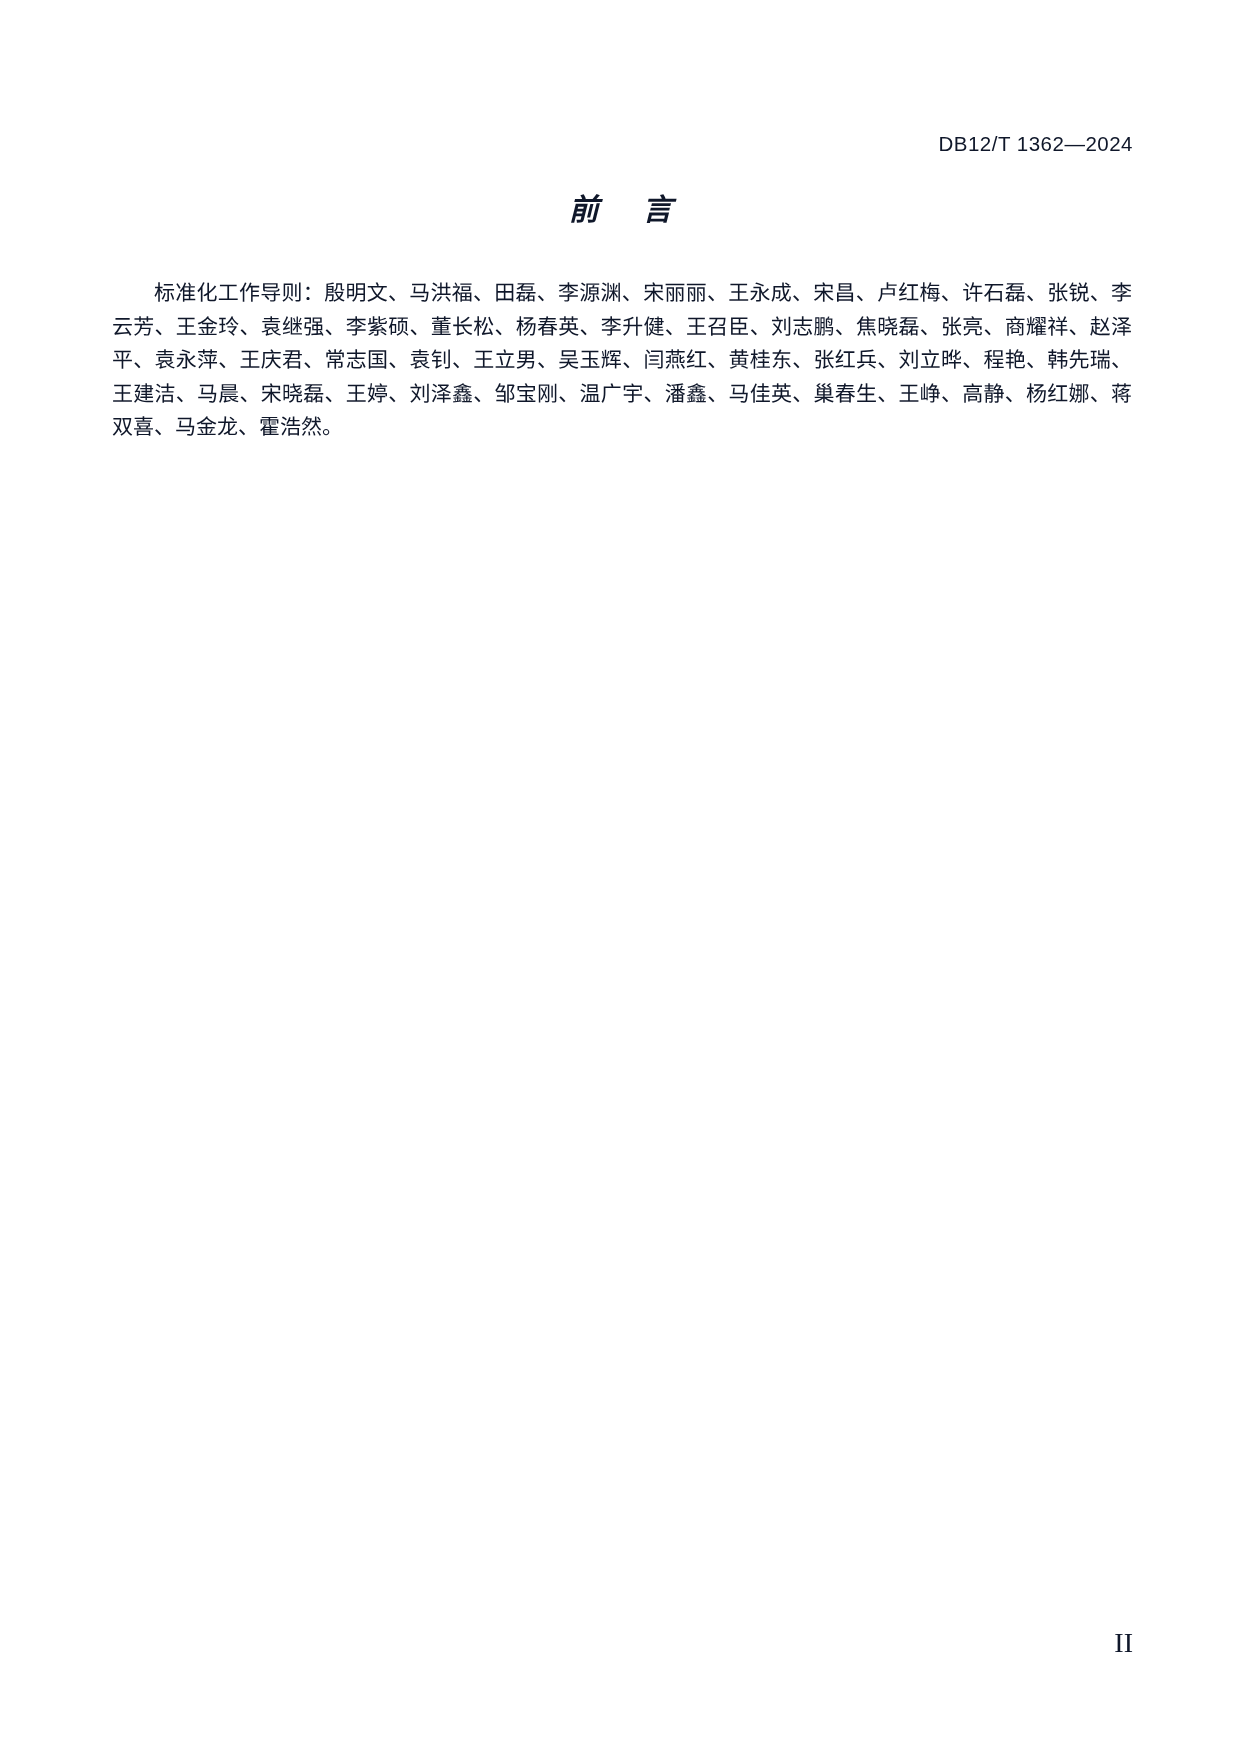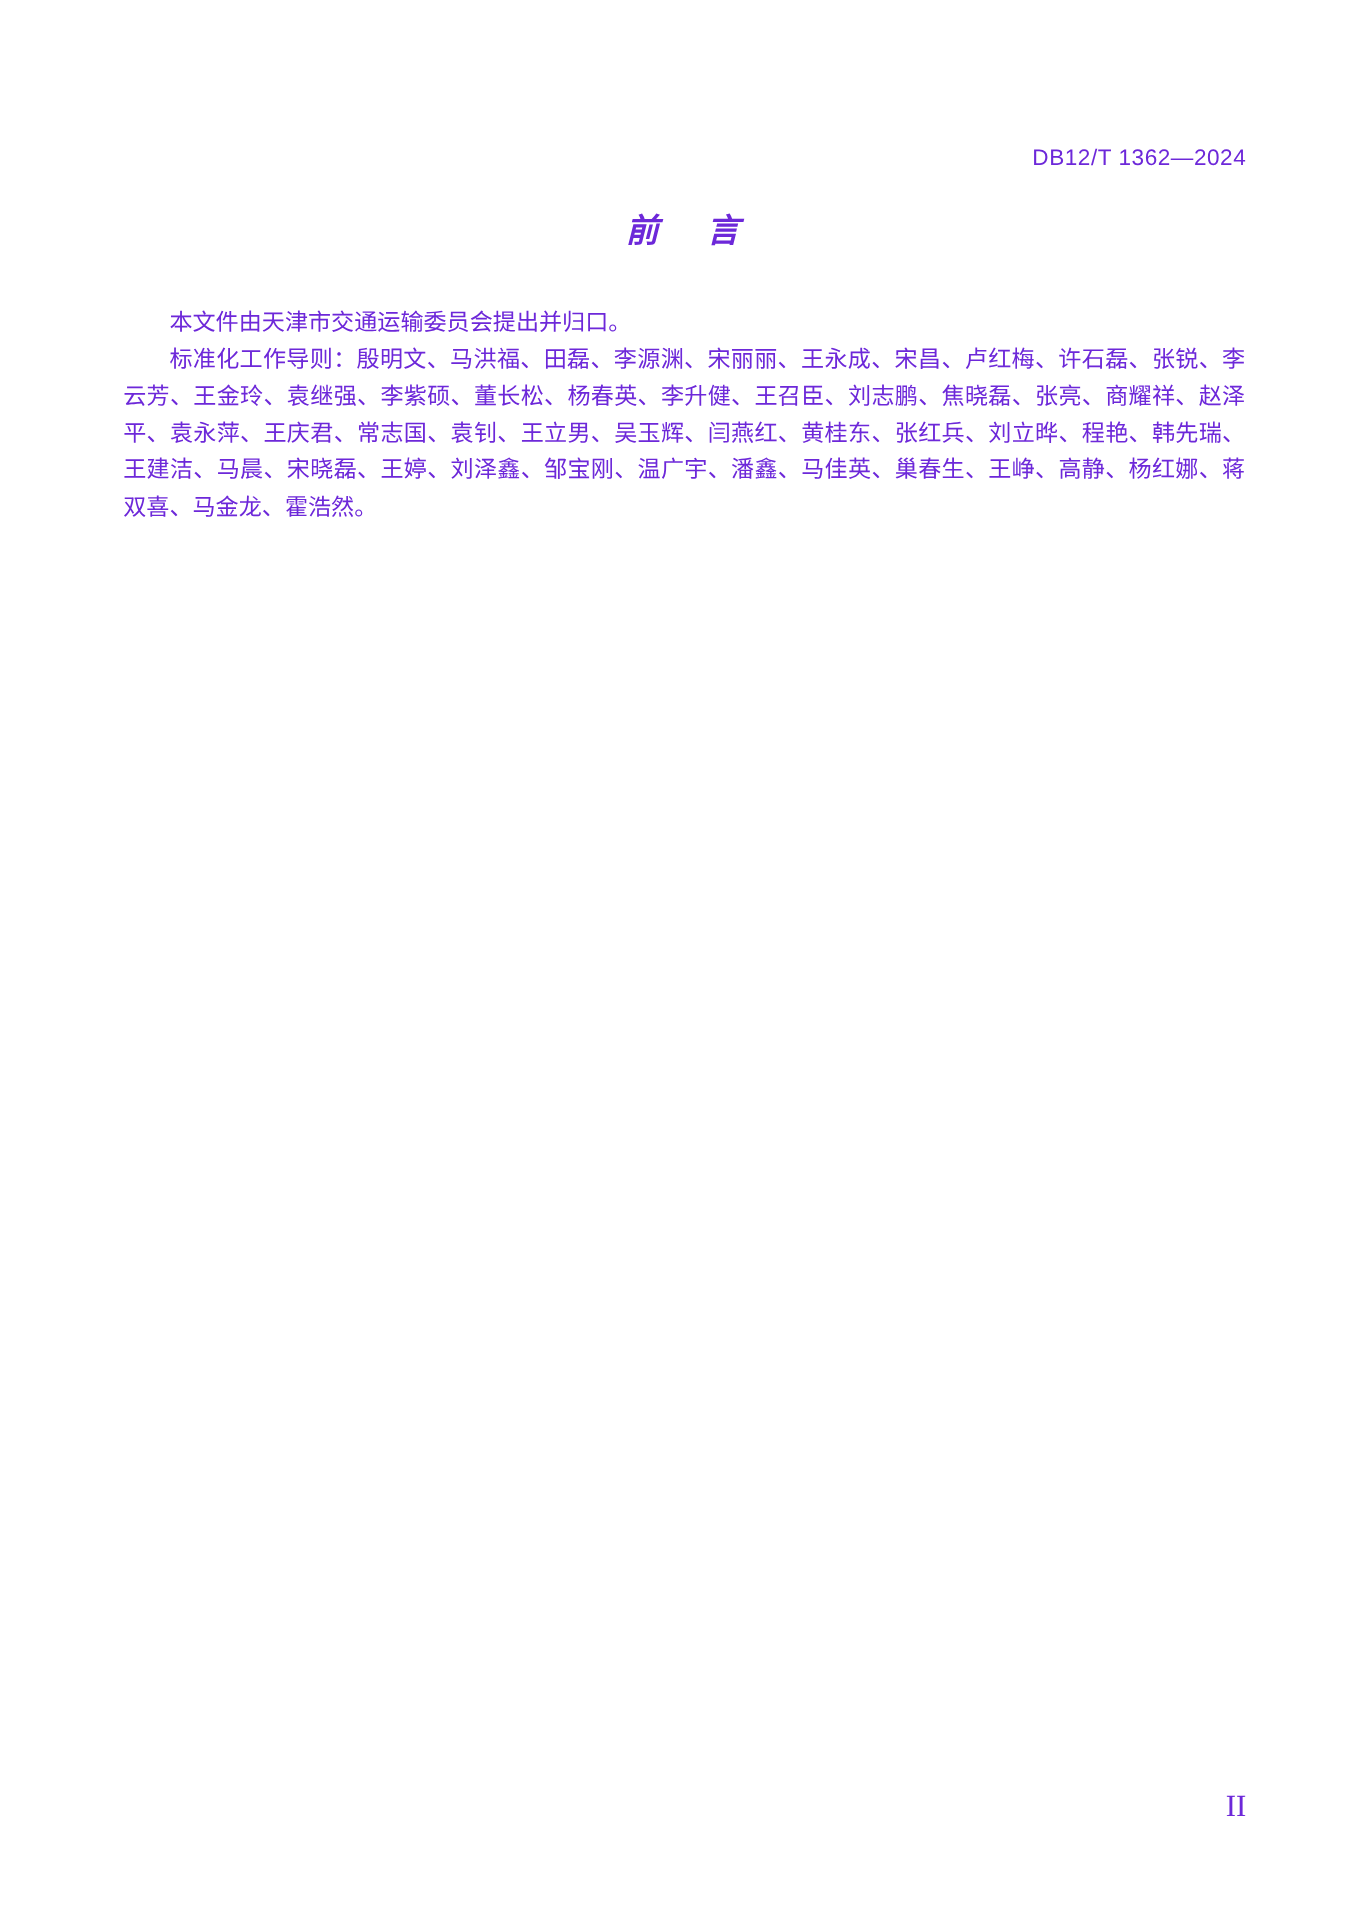--- a/index.html
+++ b/index.html
@@ -7,21 +7,21 @@
     padding: 0;
     background: #ffffff;
   }
   .page {
     position: relative;
     width: 1241px;
     height: 1755px;
     background: #ffffff;
     margin: 0 auto;
     font-family: "Liberation Serif", "DejaVu Serif", serif;
-    color: #6d28d9;
+    color: #0f172a;
     box-sizing: border-box;
     overflow: hidden;
   }
   .header {
     position: absolute;
     top: 132px;
     right: 108px;
     font-family: "Liberation Sans", "DejaVu Sans", sans-serif;
     font-size: 20.5px;
     letter-spacing: 0.5px;
@@ -69,19 +69,18 @@
 </head>
 <body>
 
 <div class="page">
 
   <div class="header">DB12/T 1362—2024</div>
 
   <div class="title">前  言</div>
 
   <div class="content">
-    <p class="para">本文件由天津市交通运输委员会提出并归口。</p>
     <p class="para">标准化工作导则：殷明文、马洪福、田磊、李源渊、宋丽丽、王永成、宋昌、卢红梅、许石磊、张锐、李云芳、王金玲、袁继强、李紫硕、董长松、杨春英、李升健、王召臣、刘志鹏、焦晓磊、张亮、商耀祥、赵泽平、袁永萍、王庆君、常志国、袁钊、王立男、吴玉辉、闫燕红、黄桂东、张红兵、刘立晔、程艳、韩先瑞、王建洁、马晨、宋晓磊、王婷、刘泽鑫、邹宝刚、温广宇、潘鑫、马佳英、巢春生、王峥、高静、杨红娜、蒋双喜、马金龙、霍浩然。</p>
   </div>
 
   <div class="footer">II</div>
 
 </div>
 
 </body></html>

